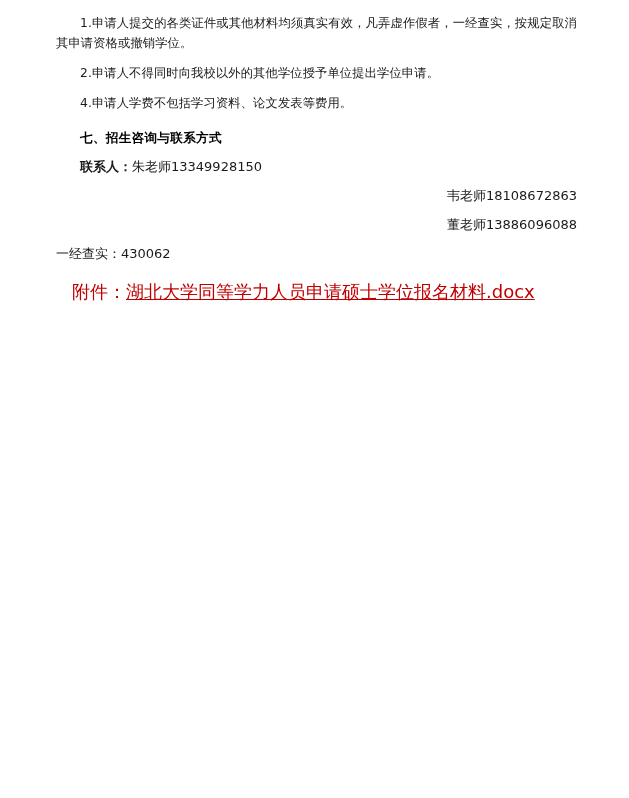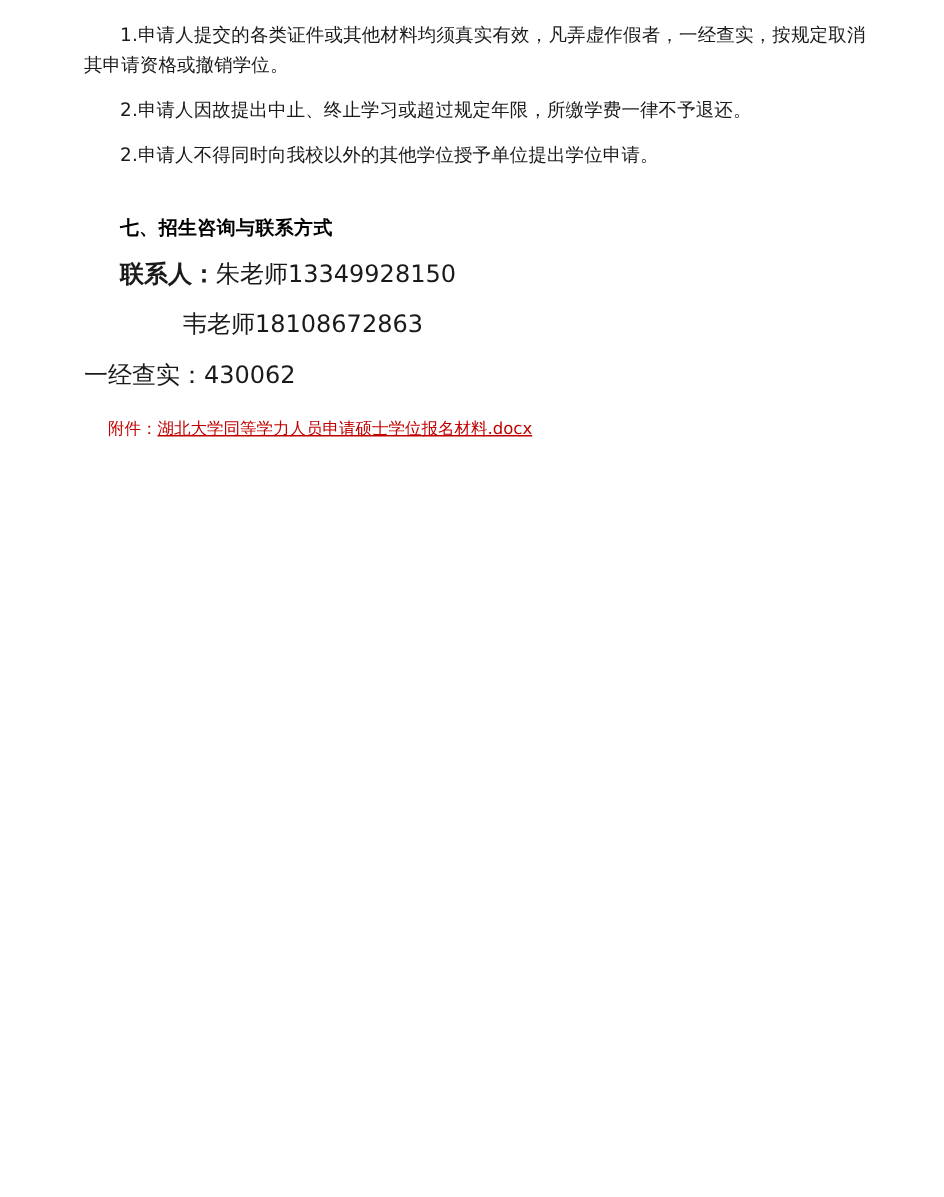--- a/index.html
+++ b/index.html
@@ -29,39 +29,39 @@
     text-align: justify;
     letter-spacing: 0.1px;
     color: #1a1a1a;
   }
   .indent {
     text-indent: 24px;
   }
   .section-head {
     font-size: 12.6px;
     font-weight: bold;
-    margin: 30px 0 10px 0;
+    margin: 16px 0 10px 0;
     text-indent: 24px;
     letter-spacing: 0.3px;
     color: #000;
   }
   .contact-line {
-    font-size: 16px;
+    font-size: 13px;
     line-height: 1.55;
     margin: 0 0 9px 0;
     color: #1a1a1a;
   }
   .contact-line.lvl1 { padding-left: 24px; }
-  .contact-line.lvl2 { padding-left: 66px; }
+  .contact-line.lvl2 { padding-left: 66px; text-align: right; }
   .contact-line.lvl0 { padding-left: 0px; }
   .label-bold {
     font-weight: bold;
   }
   .attachment {
-    font-size: 11px;
+    font-size: 18px;
     margin: 14px 0 0 0;
     padding-left: 16px;
     color: #c00000;
     line-height: 1.55;
   }
   .attachment .att-label {
     color: #c00000;
   }
   .attachment .att-link {
     color: #c00000;
@@ -71,30 +71,33 @@
   .spacer-block {
     height: 360px;
   }
 </style>
 </head>
 <body>
 
 <div class="page">
 
   <p class="para indent">1.申请人提交的各类证件或其他材料均须真实有效，凡弄虚作假者，一经查实，按规定取消其申请资格或撤销学位。</p>
-  <p class="para indent">2.申请人因故提出中止、终止学习或超过规定年限，所缴学费一律不予退还。</p>
   <p class="para indent">2.申请人不得同时向我校以外的其他学位授予单位提出学位申请。</p>
+  <p class="para indent">4.申请人学费不包括学习资料、论文发表等费用。</p>
 
   <h2 class="section-head">七、招生咨询与联系方式</h2>
 
   <div class="contact-line lvl1">
     <span class="label-bold">联系人：</span><span>朱老师13349928150</span>
   </div>
   <div class="contact-line lvl2">
     <span>韦老师18108672863</span>
+  </div>
+  <div class="contact-line lvl2">
+    <span>董老师13886096088</span>
   </div>
 
 
   <div class="contact-line lvl0">
     <span>一经查实：</span><span>430062</span>
   </div>
 
 
   <div class="attachment">
     <span class="att-label">附件：</span><span class="att-link">湖北大学同等学力人员申请硕士学位报名材料.docx</span>

